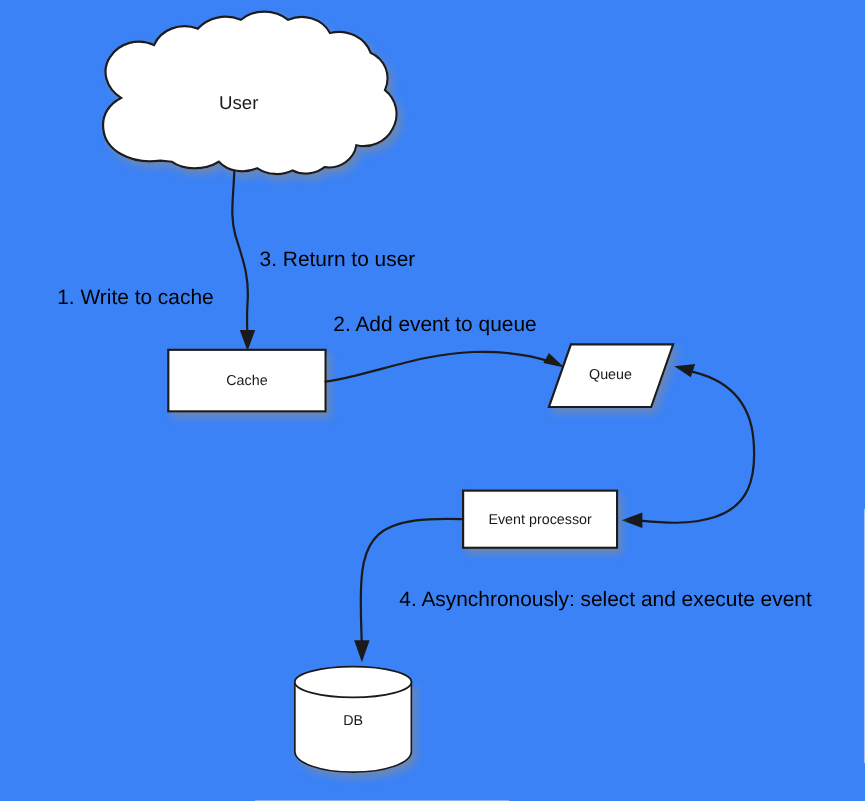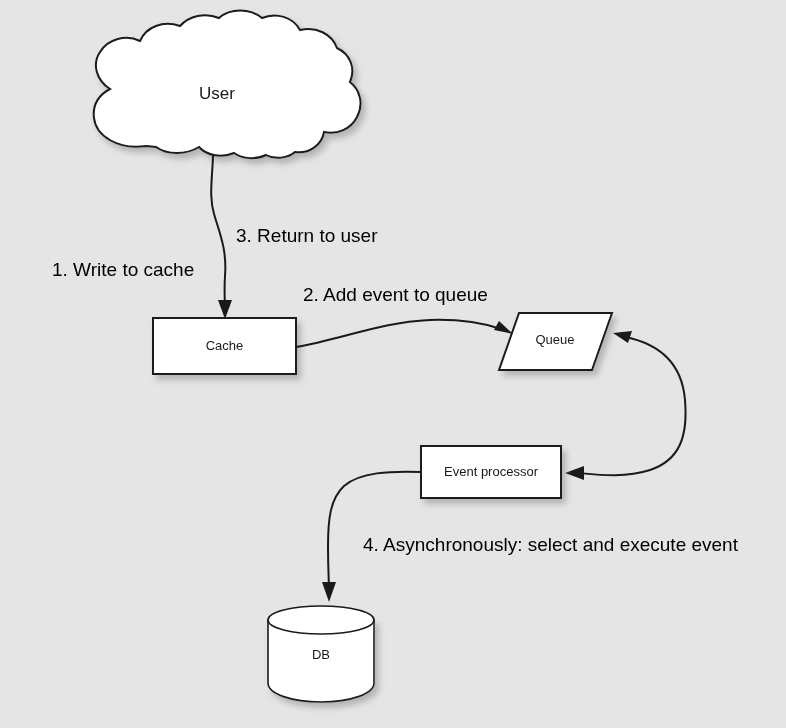--- a/index.html
+++ b/index.html
@@ -9,21 +9,21 @@
     background: #ffffff;
   }
   body {
     font-family: "Liberation Sans", sans-serif;
     color: #000000;
   }
   #canvas {
     position: relative;
     width: 786px;
     height: 728px;
-    background: #e5e5e5;
+    background: #3b82f6;
     overflow: hidden;
   }
   #diagram-svg {
     position: absolute;
     left: 0;
     top: 0;
     width: 786px;
     height: 728px;
   }
   .shape-label {

